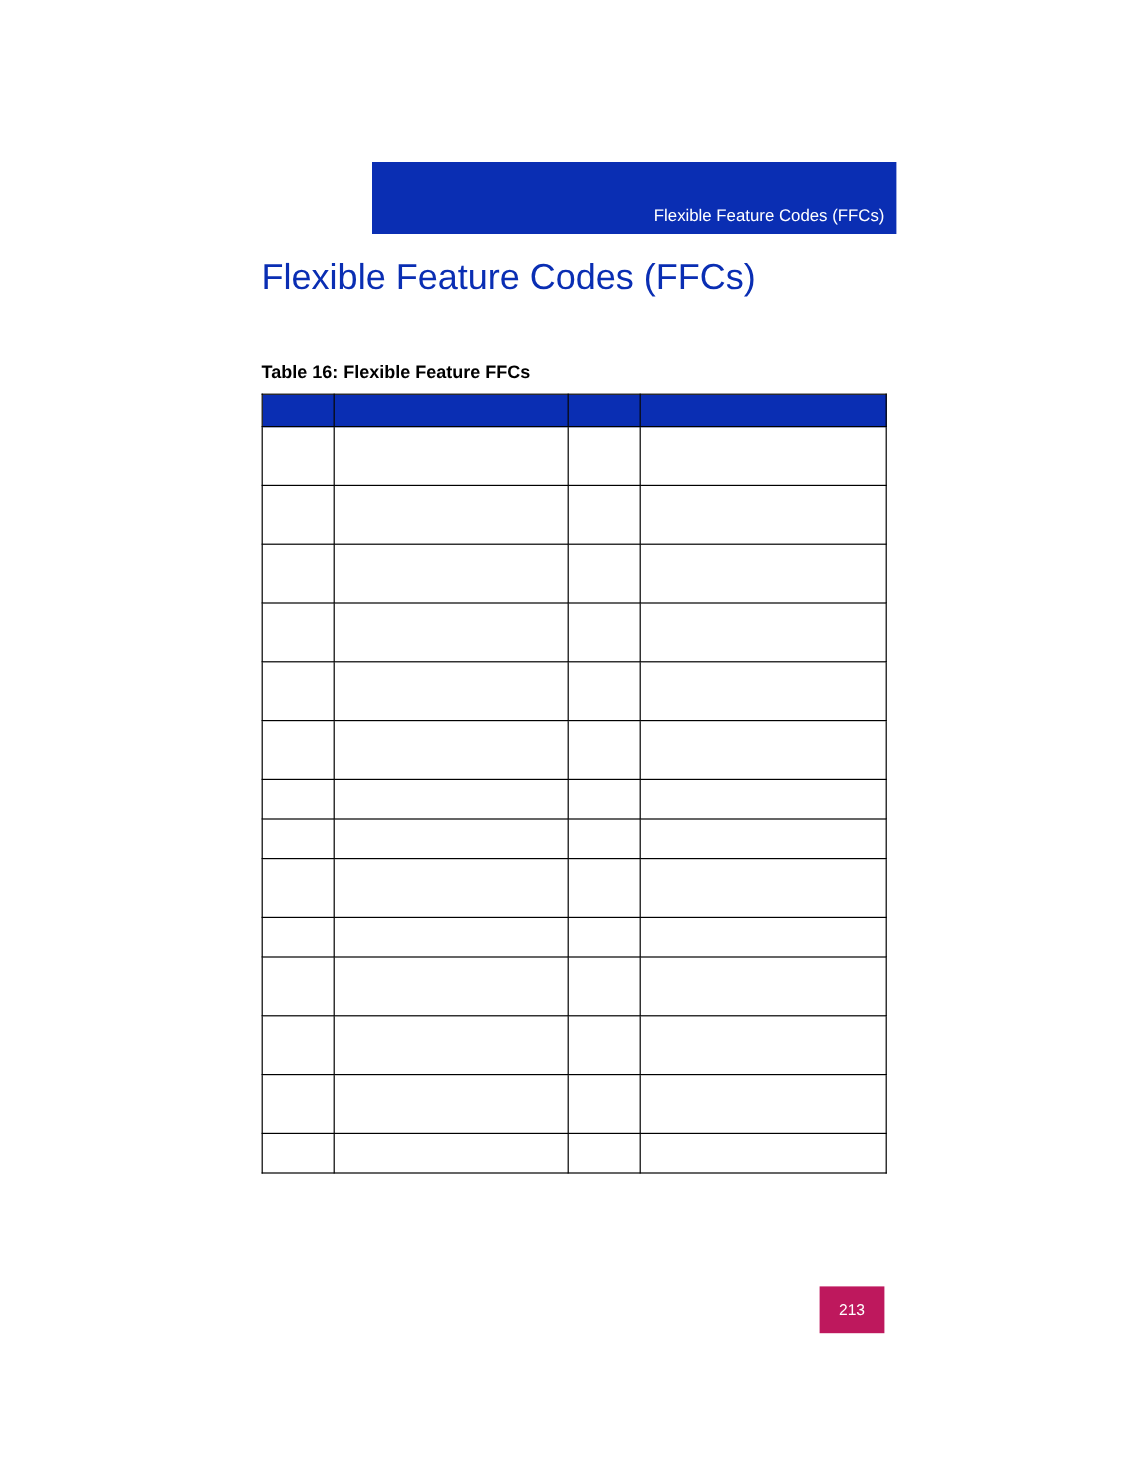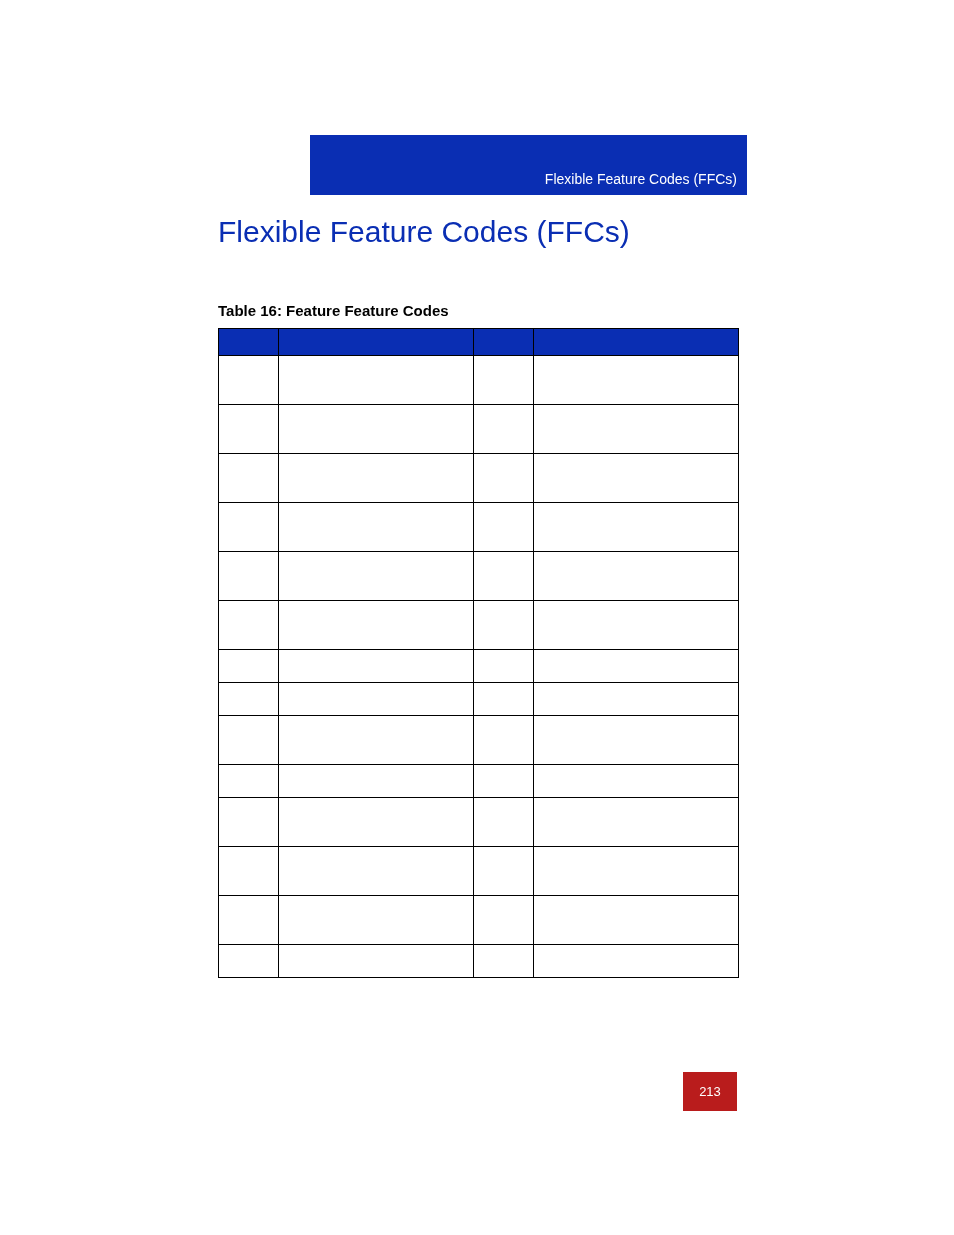--- a/index.html
+++ b/index.html
@@ -62,38 +62,38 @@
     font-size: 12px;
     color: #000;
     vertical-align: middle;
   }
   .page-number-box {
     position: absolute;
     top: 1072px;
     left: 683px;
     width: 54px;
     height: 39px;
-    background: #b91c1c;
+    background: #be185d;
     color: #ffffff;
     font-size: 13px;
     display: flex;
     align-items: center;
     justify-content: center;
   }
 </style>
 </head>
 <body>
 
 <div class="header-band">
   <span>Flexible Feature Codes (FFCs)</span>
 </div>
 
 <div class="page-title">Flexible Feature Codes (FFCs)</div>
 
-<div class="table-caption">Table 16: Feature Feature Codes</div>
+<div class="table-caption">Table 16: Flexible Feature FFCs</div>
 
 <table class="ffc">
   <colgroup id="ffc-colgroup">
       <col style="width: 60px;">
       <col style="width: 195px;">
       <col style="width: 60px;">
       <col style="width: 205px;">
     </colgroup>
   <thead>
     <tr>

